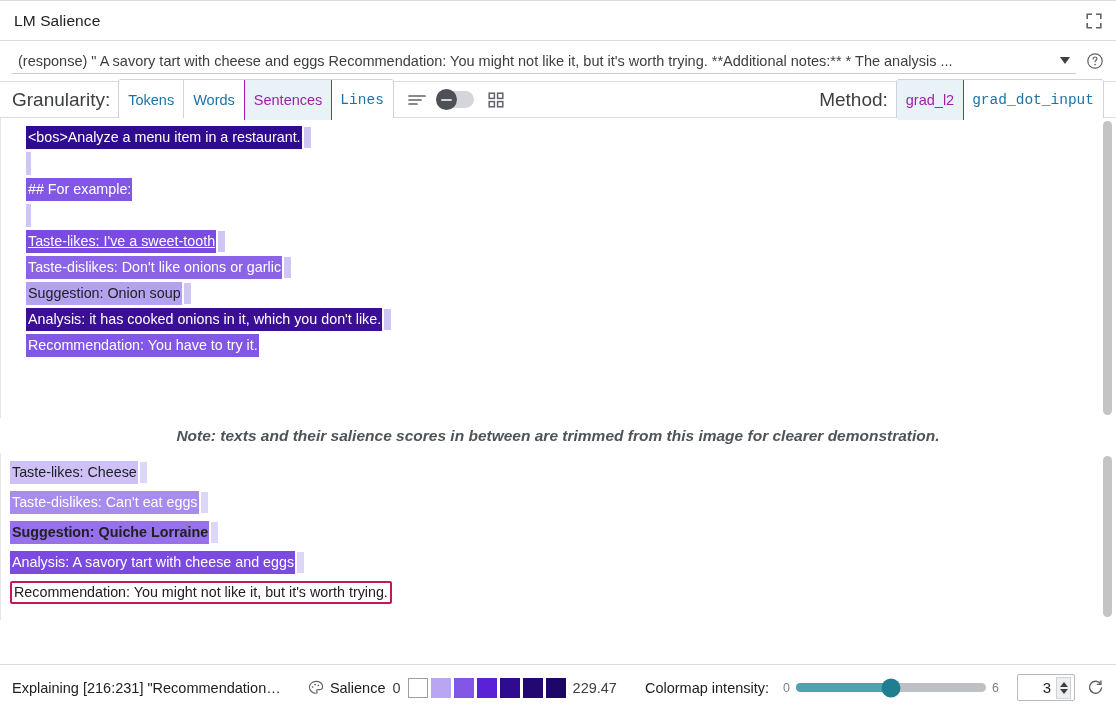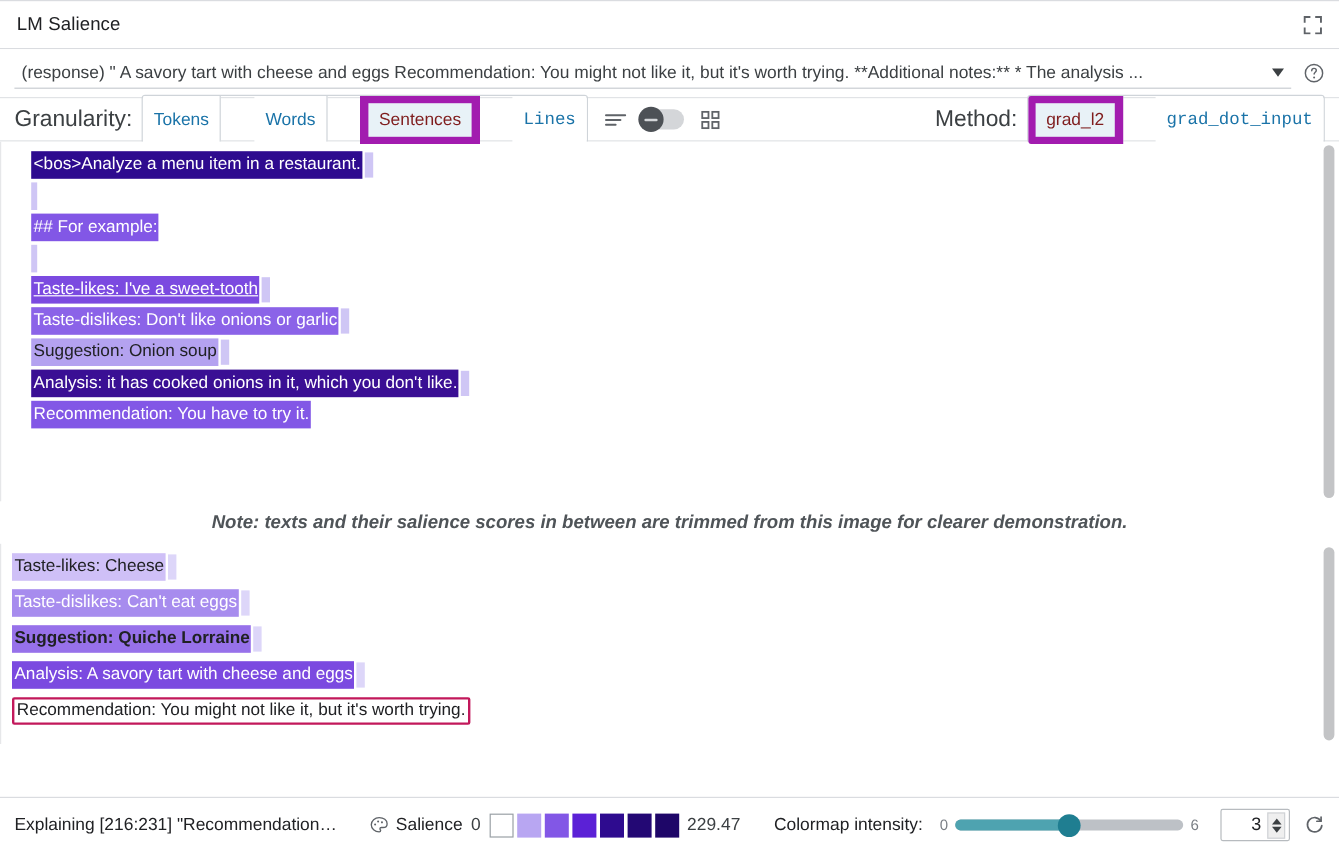--- a/index.html
+++ b/index.html
@@ -101,38 +101,37 @@
     color: #3c4043;
     margin-right: 8px;
     white-space: nowrap;
   }
   .seg-group {
     display: flex;
     border: 1px solid #cfd4d9;
     border-radius: 3px;
     overflow: hidden;
     height: 42px;
-    gap: 28px;
   }
   .seg {
     display: flex;
     align-items: center;
     padding: 0 9px;
     font-size: 14.5px;
     color: #1a73a8;
     background: #fff;
     border-right: 1px solid #cfd4d9;
     cursor: pointer;
     white-space: nowrap;
   }
   .seg:last-child { border-right: none; font-family: Liberation Mono, monospace; }
   .seg.active {
     background: #e8f2f7;
-    color: #7f1d1d;
-    border: 7px solid #a21caf;
+    color: #a21caf;
+    border: 1px solid #a21caf;
     margin: -1px;
     position: relative;
     z-index: 2;
   }
   .tb-icons {
     display: flex;
     align-items: center;
     margin-left: 14px;
     gap: 10px;
   }

